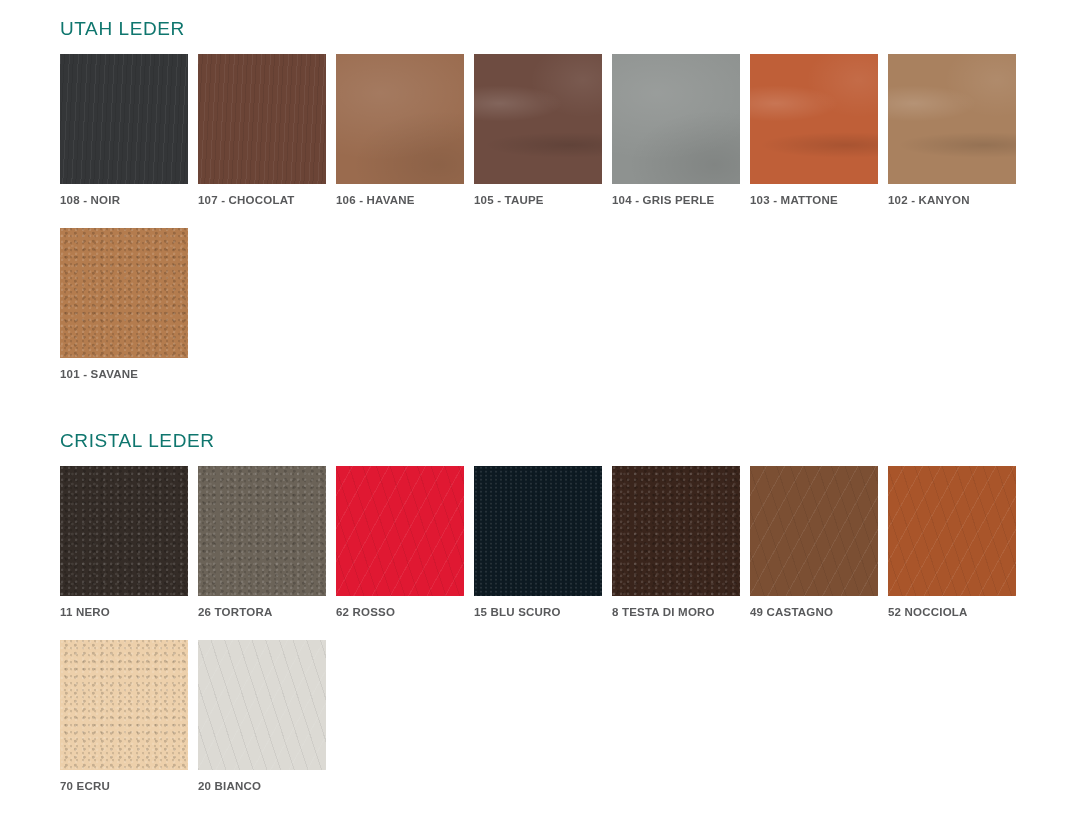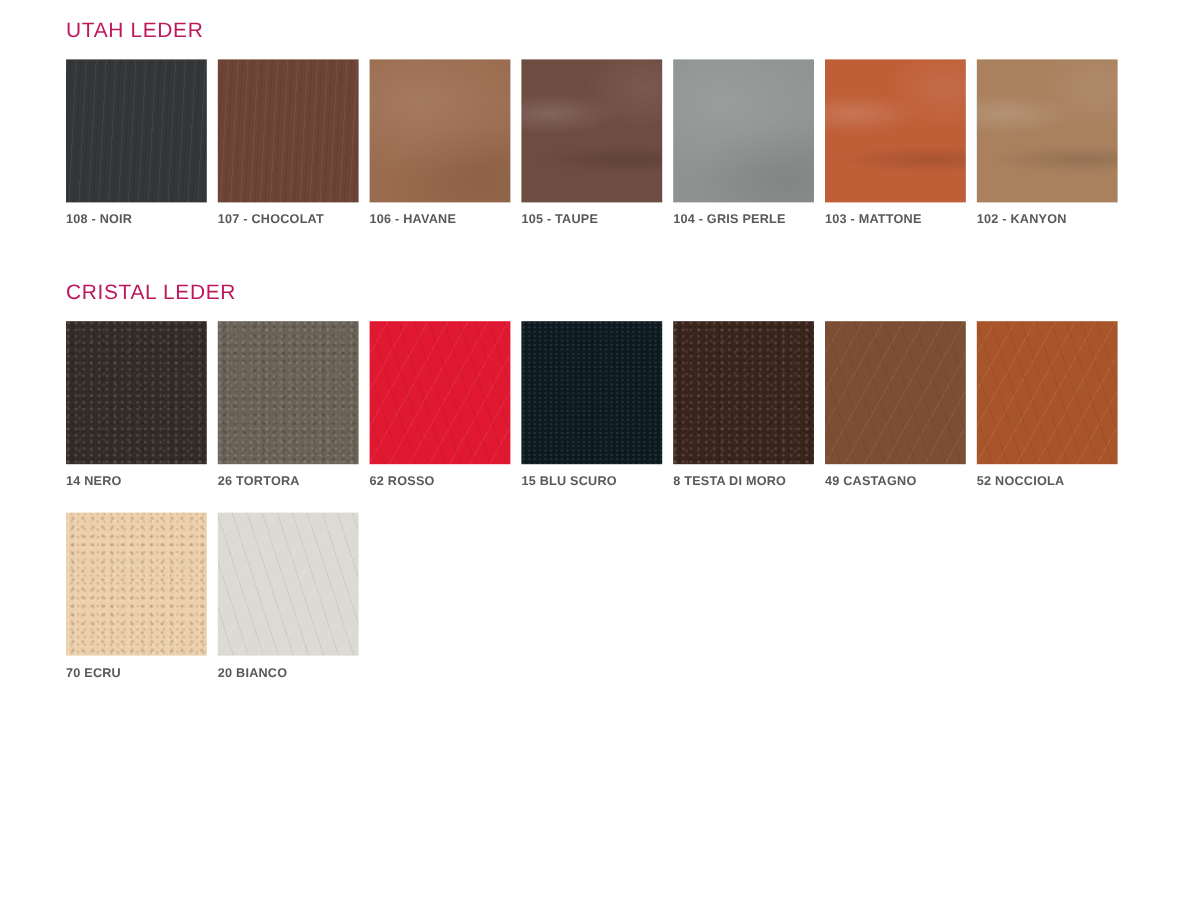--- a/index.html
+++ b/index.html
@@ -25,21 +25,21 @@
   .section {
     position: relative;
   }
   #section-0 { padding-top: 18px; }
   #section-1 { padding-top: 28px; }
 
   .section-title {
     font-size: 19px;
     font-weight: 300;
     letter-spacing: 0.6px;
-    color: #be185d;
+    color: #0f766e;
     margin: 0 0 14px 60px;
     font-family: "Liberation Sans", sans-serif;
     white-space: nowrap;
   }
 
   .swatch-grid {
     display: flex;
     flex-wrap: wrap;
     margin-left: 60px;
     width: 968px;
@@ -159,31 +159,37 @@
             <div class="grain grain-crease"></div>
           </div>
           <div class="swatch-label">103 - MATTONE</div>
         </div>
         <div class="swatch-cell">
           <div class="swatch-chip" style="background: rgb(169, 129, 95);">
             <div class="grain grain-crease"></div>
           </div>
           <div class="swatch-label">102 - KANYON</div>
         </div>
+        <div class="swatch-cell">
+          <div class="swatch-chip" style="background: rgb(180, 124, 78);">
+            <div class="grain grain-pebble"></div>
+          </div>
+          <div class="swatch-label">101 - SAVANE</div>
+        </div>
       </div>
   </div>
 
   <div class="section" id="section-1">
     <div class="section-title">CRISTAL LEDER</div>
     <div class="swatch-grid">
         <div class="swatch-cell">
           <div class="swatch-chip" style="background: rgb(52, 44, 39);">
             <div class="grain grain-pebble"></div>
           </div>
-          <div class="swatch-label">14 NERO</div>
+          <div class="swatch-label">11 NERO</div>
         </div>
         <div class="swatch-cell">
           <div class="swatch-chip" style="background: rgb(107, 99, 88);">
             <div class="grain grain-pebble"></div>
           </div>
           <div class="swatch-label">26 TORTORA</div>
         </div>
         <div class="swatch-cell">
           <div class="swatch-chip" style="background: rgb(224, 24, 50);">
             <div class="grain grain-vein"></div>

